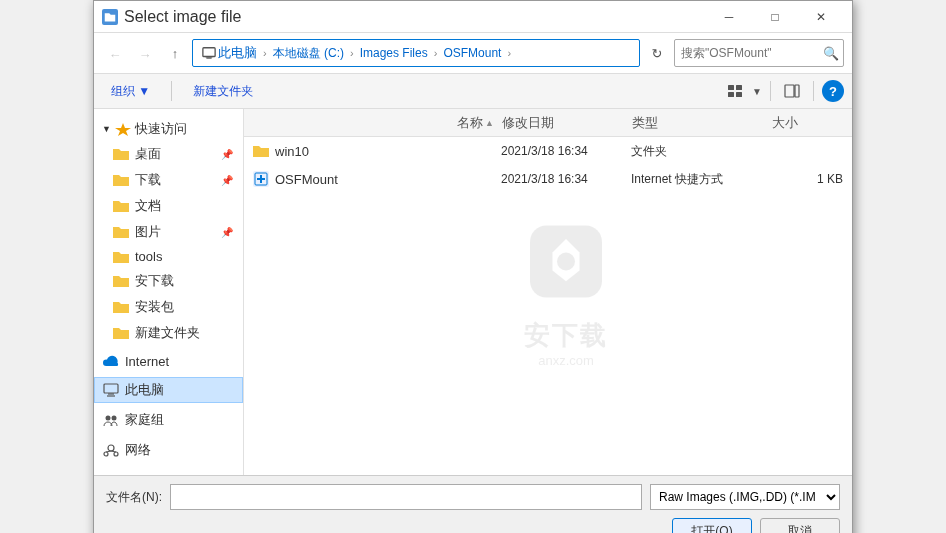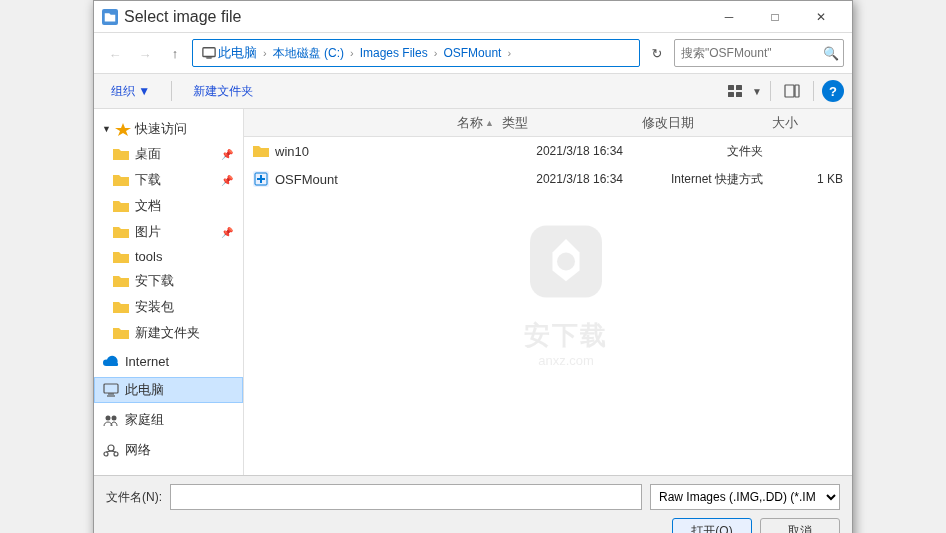--- a/index.html
+++ b/index.html
@@ -266,21 +266,20 @@
       cursor: pointer;
       border: 1px solid transparent;
     }
     .file-row .cell {
       padding: 0 4px;
       font-size: 12px;
       color: #333;
       white-space: nowrap;
       overflow: hidden;
       text-overflow: ellipsis;
-      text-align: right;
     }
     .cell-name { flex: 1; min-width: 180px; display: flex; align-items: center; gap: 6px; }
     .cell-date { width: 130px; }
     .cell-type { width: 140px; }
     .cell-size { width: 80px; text-align: right; }
 
     
     .bottom-bar {
       background: #f0f0f0;
       border-top: 1px solid #ccc;
@@ -541,25 +540,25 @@
         </div>
         <div style="font-size:26px;font-weight:bold;letter-spacing:2px;">安下载</div>
         <div style="font-size:13px;">anxz.com</div>
       </div>
 
       <div class="column-headers">
         <div class="col-header col-name">
           <span>名称</span>
           <span class="chevron-sort">▲</span>
         </div>
+        <div class="col-header col-date">
+          <span>修改日期</span>
+        </div>
         <div class="col-header col-type">
           <span>类型</span>
-        </div>
-        <div class="col-header col-date">
-          <span>修改日期</span>
         </div>
         <div class="col-header col-size">
           <span>大小</span>
         </div>
       </div>
 
       <div class="file-rows">
 
         <div class="file-row">
           <div class="cell cell-name">

